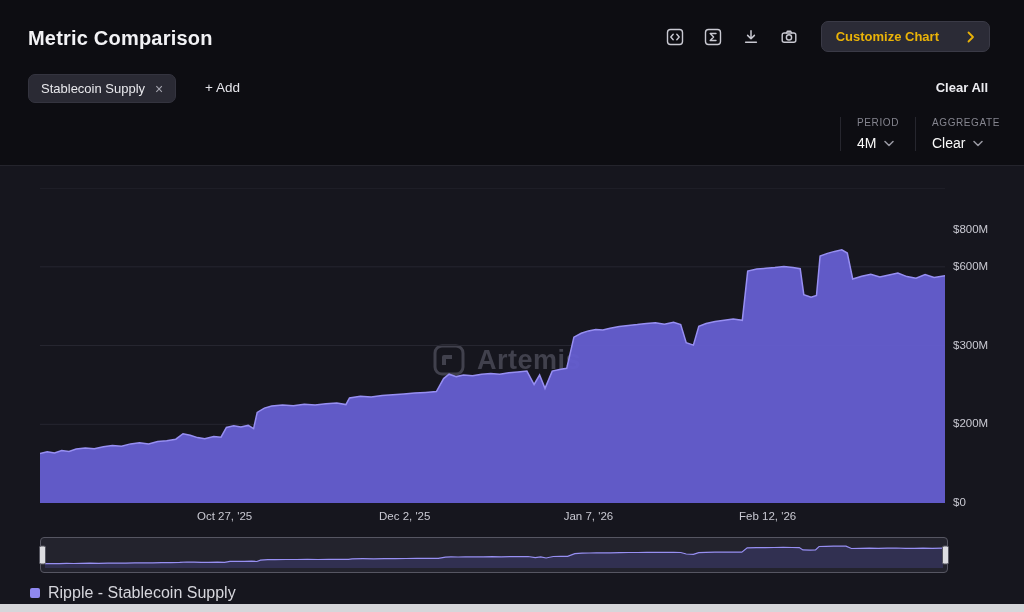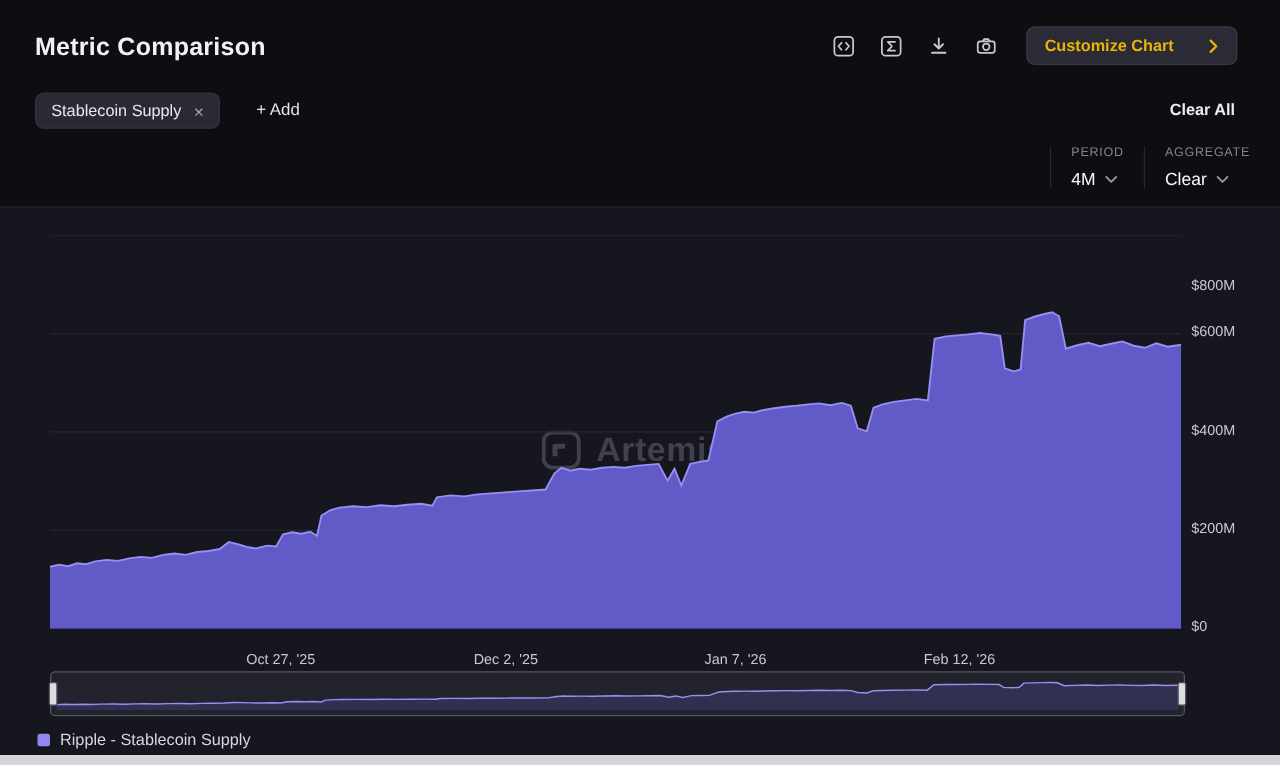--- a/index.html
+++ b/index.html
@@ -20,30 +20,30 @@
   .clear-all { position:absolute; right:36px; top:80px; background:none; border:none; color:#ececf1; font-size:13px; font-weight:600; cursor:pointer; font-family:inherit; }
 
   .controls { position:absolute; right:24px; top:117px; display:flex; }
   .control { padding-left:16px; margin-left:16px; border-left:1px solid #26262e; }
   .control-label { font-size:10px; letter-spacing:.6px; color:#85858f; text-transform:uppercase; }
   .control-value { margin-top:7px; display:flex; align-items:center; gap:8px; font-size:14px; color:#fafafa; cursor:pointer; }
   .control-value svg { color:#9a9aa4; }
 
   #main-plot { position:absolute; left:40px; top:188px; }
   .y-label { position:absolute; left:953px; font-size:11.5px; color:#c9c9d2; }
-  .x-label { position:absolute; top:510px; transform:translateX(-50%); font-size:11.5px; color:#c9c9d2; white-space:nowrap;margin-top:12px; }
+  .x-label { position:absolute; top:510px; transform:translateX(-50%); font-size:11.5px; color:#c9c9d2; white-space:nowrap; }
 
   .watermark { position:absolute; left:433px; top:344px; display:flex; align-items:center; gap:12px; color:#41414d; font-size:27px; font-weight:700; letter-spacing:.5px; }
 
   .navigator { position:absolute; left:40px; top:537px; width:908px; height:36px; background:#23232d; border:1px solid #565662; border-radius:4px; cursor:pointer; }
   #nav-plot { position:absolute; left:4px; top:5px; }
   .nav-handle { position:absolute; top:50%; transform:translateY(-50%); width:7px; height:19px; background:#dddde1; border:1px solid #55555f; border-radius:2px; cursor:ew-resize; }
   .nav-handle.left { left:-2px; } .nav-handle.right { right:-2px; }
 
-  .legend { position:absolute; left:30px; top:584px; display:flex; align-items:center; gap:8px; font-size:13px; color:#d6d6dc; }
+  .legend { position:absolute; left:30px; top:584px; display:flex; align-items:center; gap:8px; font-size:16px; color:#d6d6dc; }
   .legend-swatch { width:10px; height:10px; border-radius:2px; }
 
   .bottom-strip { position:absolute; left:0; bottom:0; width:100%; height:8px; background:#d6d6da; }
 </style>
 </head>
 <body>
 
 <div class="page">
 
   <div class="top-section">
@@ -125,21 +125,21 @@
       <line x1="0" y1="157.5" x2="905" y2="157.5" stroke="#262630" stroke-width="1"></line>
       <line x1="0" y1="78.8" x2="905" y2="78.8" stroke="#262630" stroke-width="1"></line>
       <line x1="0" y1="0.0" x2="905" y2="0.0" stroke="#262630" stroke-width="1"></line>
       <path d="M0.0,265.4L7.2,263.8L14.5,265.0L21.7,262.6L29.0,263.4L36.2,261.1L45.3,259.9L54.3,260.7L63.4,258.7L72.4,257.5L81.5,258.3L90.5,255.9L99.5,254.8L108.6,255.9L117.7,253.6L126.7,252.8L135.8,251.2L143.0,245.7L150.2,247.3L157.5,249.6L164.7,250.8L173.8,248.5L181.0,249.2L186.4,239.4L193.7,237.8L200.9,239.0L208.2,237.4L213.6,240.6L217.2,224.4L224.4,220.1L231.7,218.1L242.5,217.0L253.4,217.7L264.3,216.2L275.1,217.0L286.0,215.8L296.8,215.0L305.9,216.6L309.5,209.9L320.4,208.3L331.2,209.1L342.1,207.5L352.9,206.7L363.8,205.9L374.7,205.1L385.5,204.4L396.4,203.6L403.6,190.6L409.1,186.2L416.3,188.6L423.5,187.0L432.6,187.8L441.6,186.2L450.7,185.5L459.7,186.2L468.8,184.7L477.8,183.9L486.9,183.1L494.1,196.5L499.6,187.0L505.0,200.4L512.2,183.1L519.5,181.5L526.7,180.3L533.9,149.2L541.2,145.3L548.4,142.9L555.7,141.4L562.9,142.1L570.1,140.2L579.2,138.6L588.3,137.4L597.3,136.6L606.4,135.5L615.4,134.7L624.4,136.2L633.5,134.3L640.7,136.6L646.2,154.7L653.4,157.1L658.8,138.2L666.1,135.5L675.1,133.5L684.2,132.3L693.2,131.1L702.3,132.3L707.7,83.1L716.8,81.1L725.8,80.3L734.9,79.5L743.9,78.4L753.0,79.5L760.2,80.7L763.8,106.7L771.1,109.1L776.5,107.5L780.1,68.1L787.4,65.4L794.6,63.4L801.8,61.8L807.3,65.0L812.7,91.0L821.7,88.2L830.8,86.2L839.8,89.0L848.9,87.0L857.9,85.1L867.0,88.6L876.0,90.2L885.1,86.6L894.1,89.4L905.0,87.8 L905,315 L0,315 Z" fill="#655ed1" fill-opacity="0.95"></path>
       <path d="M0.0,265.4L7.2,263.8L14.5,265.0L21.7,262.6L29.0,263.4L36.2,261.1L45.3,259.9L54.3,260.7L63.4,258.7L72.4,257.5L81.5,258.3L90.5,255.9L99.5,254.8L108.6,255.9L117.7,253.6L126.7,252.8L135.8,251.2L143.0,245.7L150.2,247.3L157.5,249.6L164.7,250.8L173.8,248.5L181.0,249.2L186.4,239.4L193.7,237.8L200.9,239.0L208.2,237.4L213.6,240.6L217.2,224.4L224.4,220.1L231.7,218.1L242.5,217.0L253.4,217.7L264.3,216.2L275.1,217.0L286.0,215.8L296.8,215.0L305.9,216.6L309.5,209.9L320.4,208.3L331.2,209.1L342.1,207.5L352.9,206.7L363.8,205.9L374.7,205.1L385.5,204.4L396.4,203.6L403.6,190.6L409.1,186.2L416.3,188.6L423.5,187.0L432.6,187.8L441.6,186.2L450.7,185.5L459.7,186.2L468.8,184.7L477.8,183.9L486.9,183.1L494.1,196.5L499.6,187.0L505.0,200.4L512.2,183.1L519.5,181.5L526.7,180.3L533.9,149.2L541.2,145.3L548.4,142.9L555.7,141.4L562.9,142.1L570.1,140.2L579.2,138.6L588.3,137.4L597.3,136.6L606.4,135.5L615.4,134.7L624.4,136.2L633.5,134.3L640.7,136.6L646.2,154.7L653.4,157.1L658.8,138.2L666.1,135.5L675.1,133.5L684.2,132.3L693.2,131.1L702.3,132.3L707.7,83.1L716.8,81.1L725.8,80.3L734.9,79.5L743.9,78.4L753.0,79.5L760.2,80.7L763.8,106.7L771.1,109.1L776.5,107.5L780.1,68.1L787.4,65.4L794.6,63.4L801.8,61.8L807.3,65.0L812.7,91.0L821.7,88.2L830.8,86.2L839.8,89.0L848.9,87.0L857.9,85.1L867.0,88.6L876.0,90.2L885.1,86.6L894.1,89.4L905.0,87.8" fill="none" stroke="#978ff2" stroke-width="1.5"></path>
     </svg>
 
   <div id="y-labels">
       <div class="y-label" style="top: 496px;">$0</div>
       <div class="y-label" style="top: 417.25px;">$200M</div>
-      <div class="y-label" style="top: 338.5px;">$400M</div>
+      <div class="y-label" style="top: 338.5px;">$300M</div>
       <div class="y-label" style="top: 259.75px;">$600M</div>
       <div class="y-label" style="top: 181px; margin-top: 42px;">$800M</div>
     </div>
   <div id="x-labels">
       <div class="x-label" style="left: 224.62px;">Oct 27, '25</div>
       <div class="x-label" style="left: 404.715px;">Dec 2, '25</div>
       <div class="x-label" style="left: 588.43px;">Jan 7, '26</div>
       <div class="x-label" style="left: 767.62px;">Feb 12, '26</div>
     </div>
 

